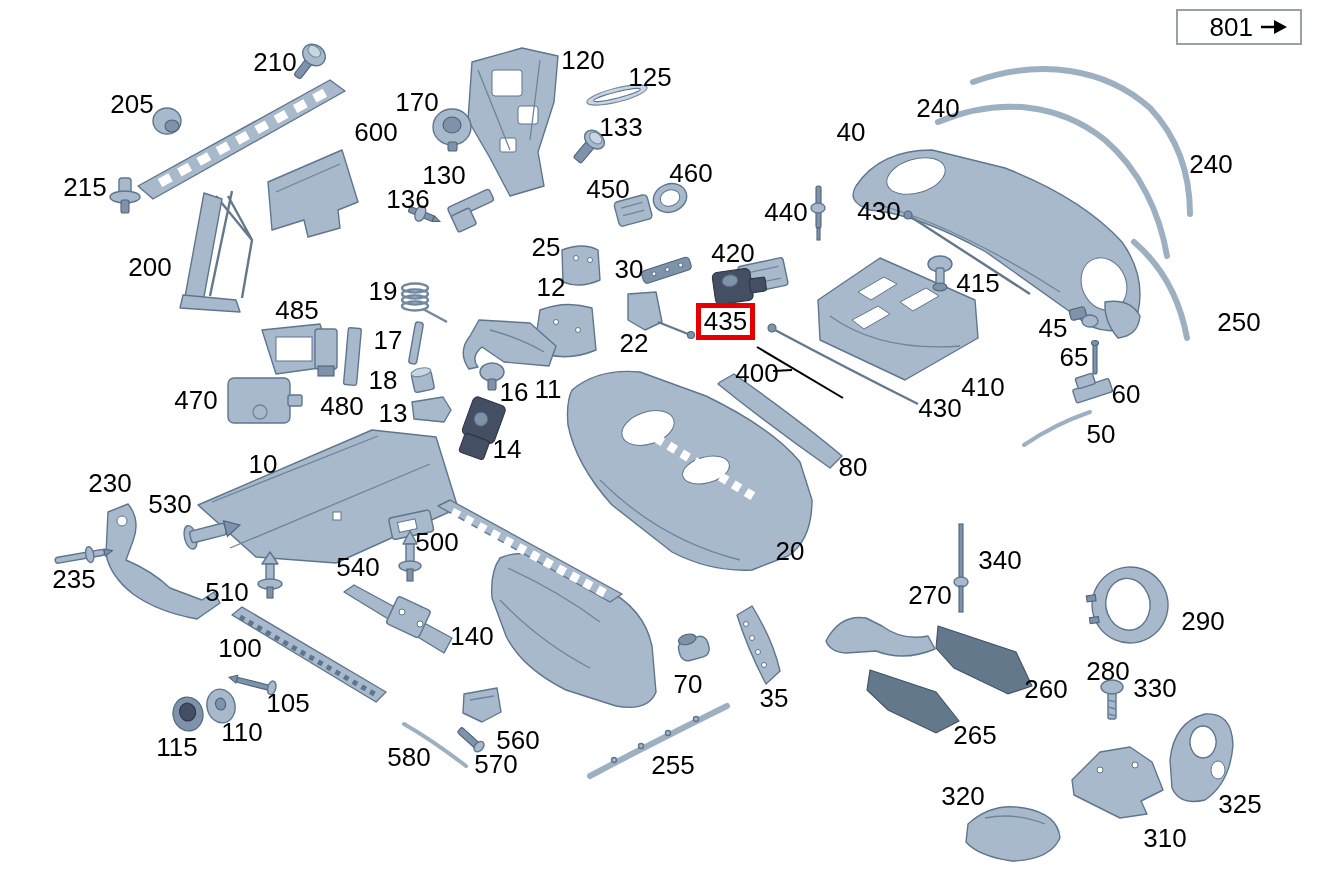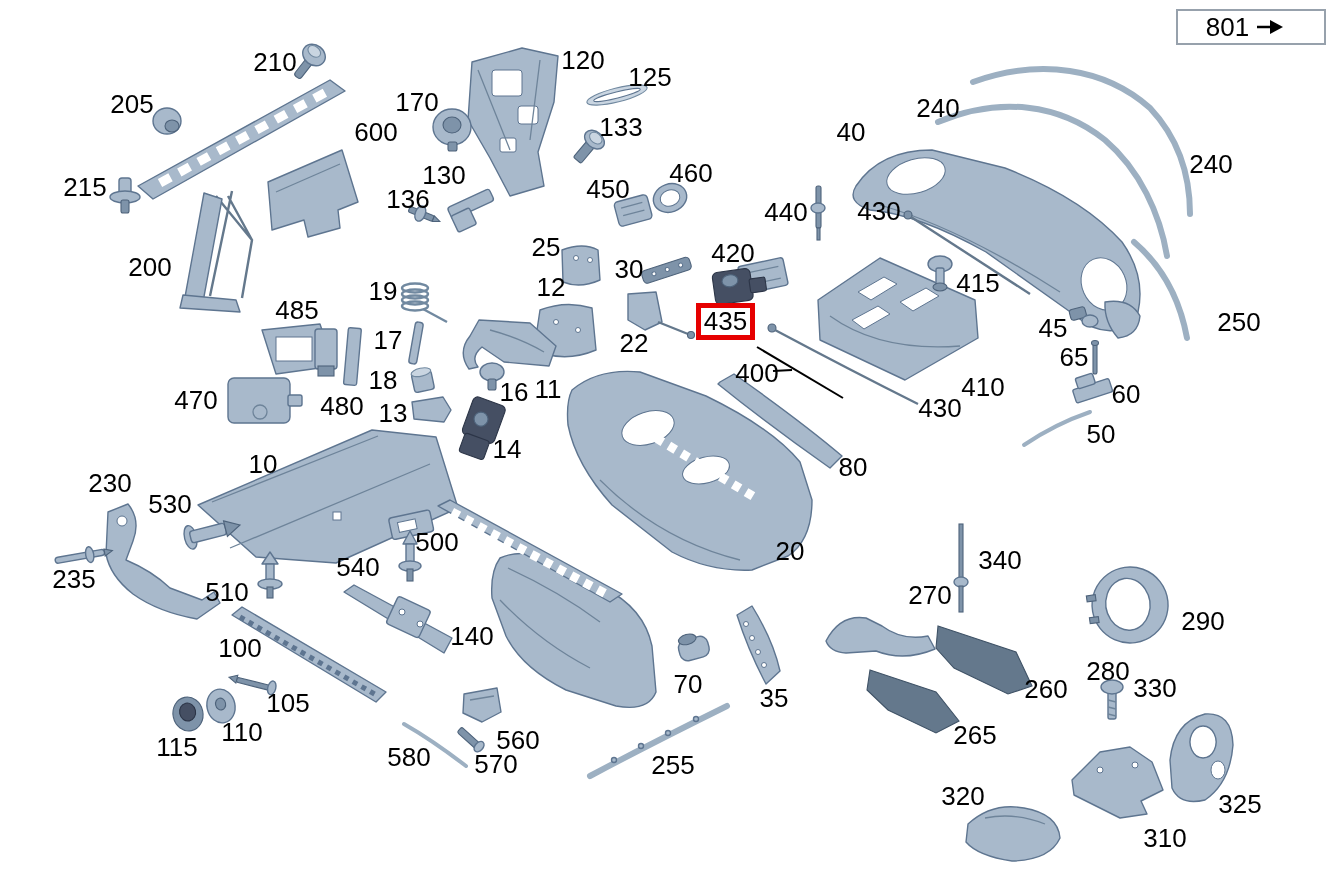--- a/index.html
+++ b/index.html
@@ -15,23 +15,23 @@
   .detail{fill:none;stroke:#6e849a;stroke-width:1.3}
   .coil{fill:none;stroke:#7189a0;stroke-width:2.4}
   .wire{fill:none;stroke:#64788c;stroke-width:2.4}
   .strip5{fill:none;stroke:#9db0c2;stroke-width:6;stroke-linecap:round}
   .strip4{fill:none;stroke:#9db0c2;stroke-width:4;stroke-linecap:round}
   .slots{stroke:#ffffff;stroke-width:9;stroke-dasharray:12 10}
   .wdash{stroke:#ffffff;stroke-width:9;stroke-dasharray:8 7}
   .latt{stroke:#5e7590;stroke-width:5;stroke-dasharray:5 5;fill:none}
   .leader{stroke:#000000;stroke-width:2}
   .co{font:26px "Liberation Sans",sans-serif;fill:#000}
-  #nav-box{position:absolute;left:1176px;top:9px;width:150px;height:36px;
+  #nav-box{position:absolute;left:1176px;top:9px;width:126px;height:36px;
     border:2px solid #97a1ac;background:#fff;box-sizing:border-box;
-    display:flex;align-items:center;justify-content:center;gap:7px;
+    display:flex;align-items:center;justify-content:flex-end;gap:7px;
     padding-right:12px;font-size:26px;color:#000;cursor:pointer}
   #highlight-435{position:absolute;border:5px solid #e60000;background:#fff;
     box-sizing:border-box;display:flex;align-items:center;justify-content:center;
     font-size:26px;color:#000}
 </style>
 </head>
 <body>
 
 <svg id="diagram" width="1326" height="881" viewBox="0 0 1326 881">
 

